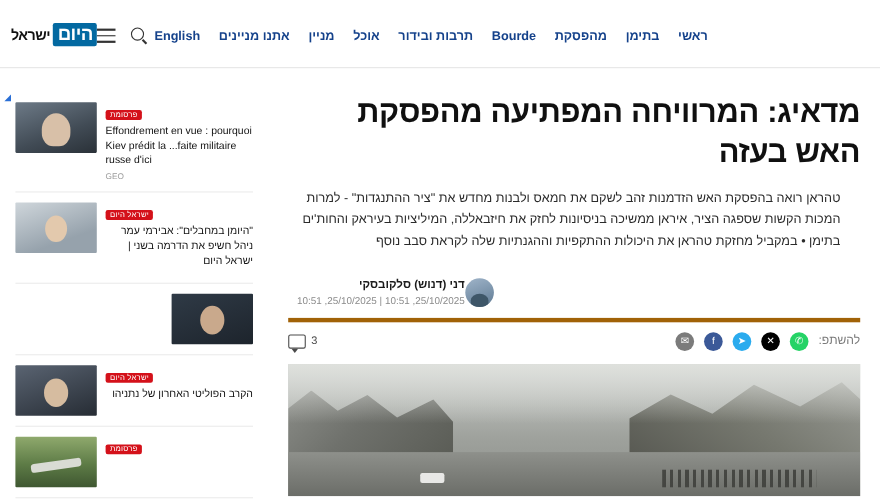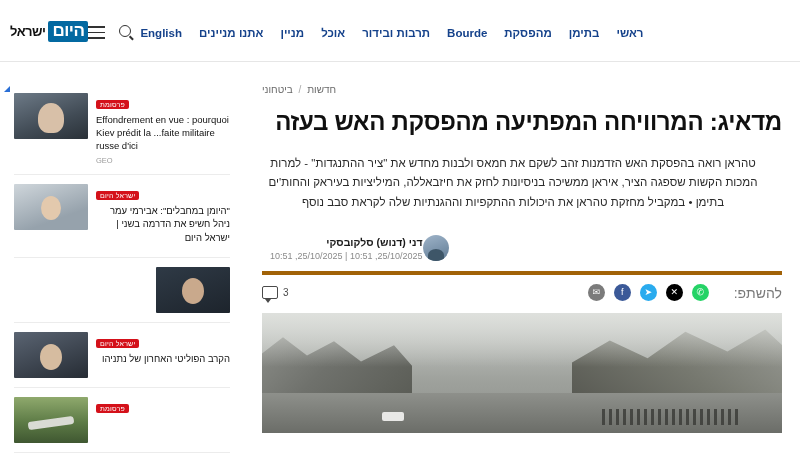--- a/index.html
+++ b/index.html
@@ -153,33 +153,33 @@
   .breadcrumb .crumb {
     color: #6a6a6a;
   }
   .breadcrumb .sep {
     color: #aaa;
     margin: 0 3px;
   }
 
   
   .headline {
-    font-size: 24px;
+    font-size: 28px;
     line-height: 1.28;
     font-weight: bold;
     color: #101010;
     text-align: right;
     margin: 0 0 16px 0;
     letter-spacing: -0.3px;
   }
   .standfirst {
     font-size: 11.5px;
     line-height: 1.72;
     color: #2b2b2b;
-    text-align: center;
+    text-align: right;
     margin: 0 0 22px 0;
     padding-right: 18px;
   }
 
   .byline-row {
     display: flex;
     align-items: center;
     justify-content: flex-start;
     direction: rtl;
     border-bottom: 4px solid #a16207;
@@ -225,23 +225,23 @@
   .byline-spacer { flex: 1; }
 
   .share-row {
     display: flex;
     align-items: center;
     direction: rtl;
     gap: 9px;
     margin-bottom: 12px;
   }
   .share-label {
-    font-size: 14px;
+    font-size: 11px;
     color: #7a7a7a;
-    margin-left: 16px;
+    margin-left: 0;
   }
   .share-ic {
     width: 17px;
     height: 17px;
     border-radius: 50%;
     display: flex;
     align-items: center;
     justify-content: center;
     font-size: 9px;
     color: #ffffff;
@@ -448,25 +448,20 @@
   <div class="logo">
     <span class="logo-badge">היום</span>
     <span class="logo-word">ישראל</span>
   </div>
 </div>
 
 <div class="page">
 
   <div class="main-col">
 
-    <div class="breadcrumb">
-      <span class="crumb">חדשות</span>
-      <span class="sep">/</span>
-      <span class="crumb">ביטחוני</span>
-    </div>
 
     <h1 class="headline">מדאיג: המרוויחה המפתיעה מהפסקת האש בעזה</h1>
 
     <p class="standfirst">טהראן רואה בהפסקת האש הזדמנות זהב לשקם את חמאס ולבנות מחדש את "ציר ההתנגדות" - למרות המכות הקשות שספגה הציר, איראן ממשיכה בניסיונות לחזק את חיזבאללה, המיליציות בעיראק והחות'ים בתימן • במקביל מחזקת טהראן את היכולות ההתקפיות וההגנתיות שלה לקראת סבב נוסף</p>
 
     <div class="byline-row">
       <div class="avatar"></div>
       <div class="byline-text">
         <div class="byline-name">דני (דנוש) סלקובסקי</div>
         <div class="byline-meta">25/10/2025, 10:51  |  25/10/2025, 10:51</div>

